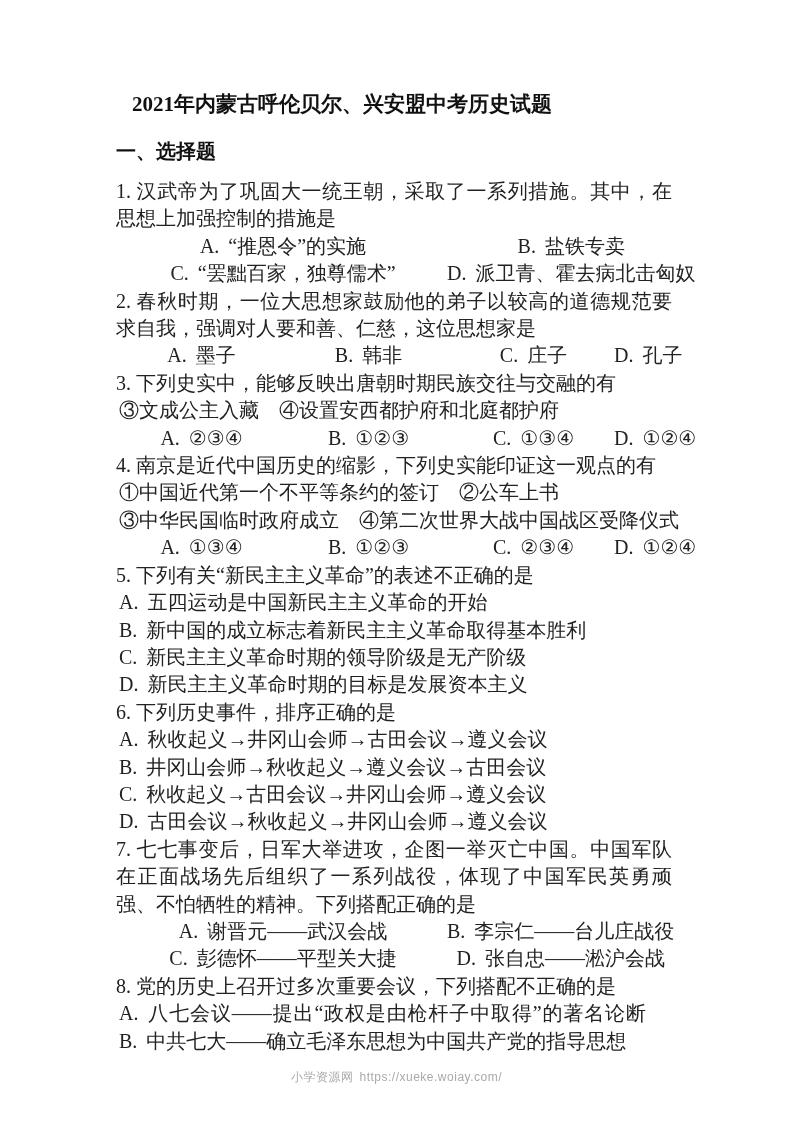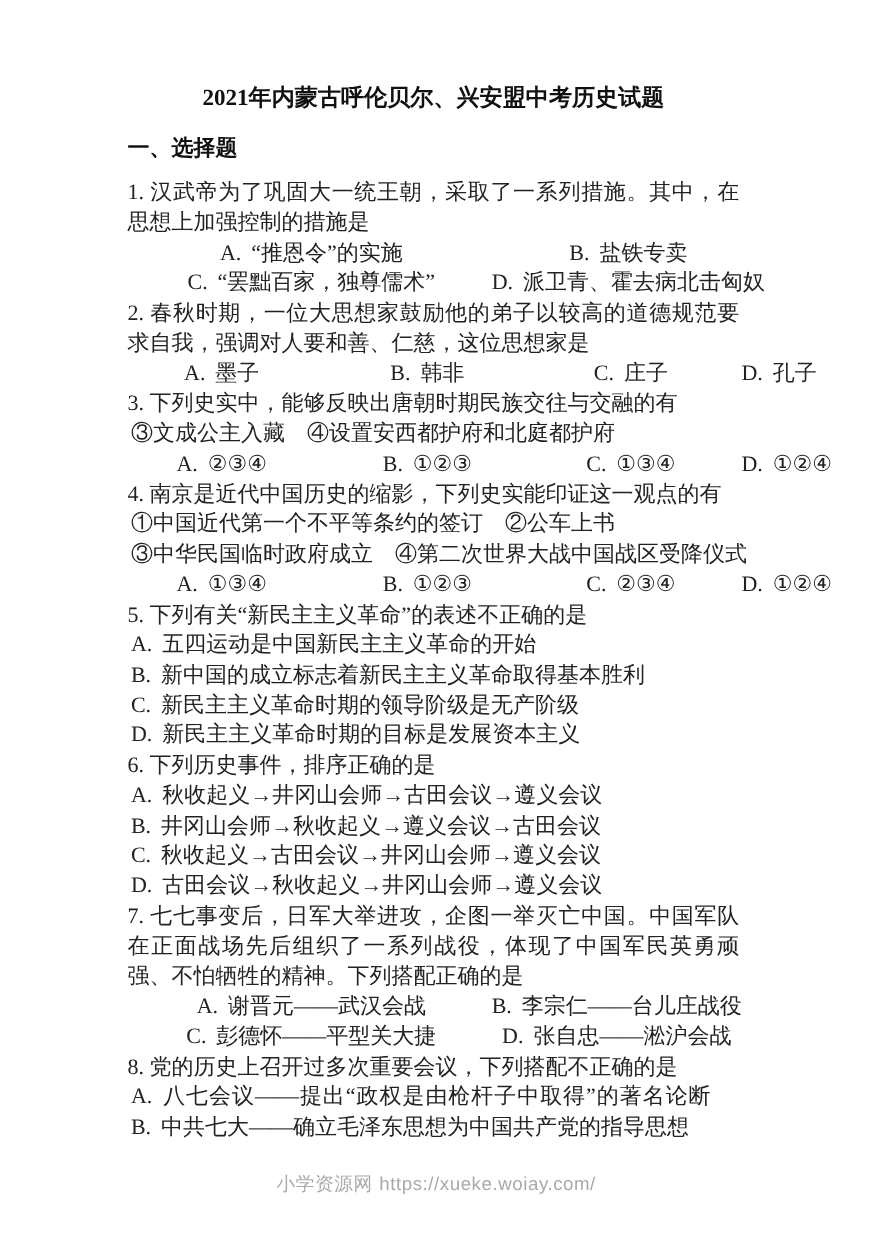--- a/index.html
+++ b/index.html
@@ -13,26 +13,26 @@
     font-family: "Liberation Serif", "DejaVu Serif", serif;
     color: #222222;
   }
   .content {
     position: absolute;
     left: 116px;
     top: 0;
     width: 556px;
   }
   .title {
-    margin: 0;
+    margin: 16px;
     padding-top: 75px;
     font-size: 21px;
     line-height: 27px;
     font-weight: bold;
-    text-align: center;
+    text-align: left;
     color: #111111;
     white-space: nowrap;
   }
   .section-heading {
     margin: 22px 0 0 0;
     font-size: 20px;
     line-height: 22px;
     font-weight: bold;
     color: #111111;
   }
@@ -53,37 +53,36 @@
   }
   .sub-line .sub-item + .sub-item { margin-left: 20px; }
   .options { padding-left: 3px; }
   .options.two-col {
     display: grid;
     grid-template-columns: 328px 1fr;
   }
   .options.four-col {
     display: grid;
     grid-template-columns: 165px 169px 161px 1fr;
-    gap: 20px;
   }
   .options.two-col .option,
   .options.four-col .option { white-space: nowrap; text-align: center; }
   .options.stacked .option { display: block; white-space: nowrap; }
   .options.flow { display: block; text-align: justify; }
   .options.flow .option { display: inline; margin-right: 26px; }
   .options.flow .option:last-child { margin-right: 0; }
   .opt-label { margin-right: 9px; }
   .footer {
     position: absolute;
     top: 1064px;
     left: 0;
     width: 100%;
     text-align: center;
     font-family: "Liberation Sans", "DejaVu Sans", sans-serif;
-    font-size: 17px;
+    font-size: 12px;
     line-height: 26px;
     letter-spacing: 0.5px;
   }
   .footer .site-name { margin-right: 6px; }
 </style>
 </head>
 <body>
 
 <div class="page" style="color: rgb(34, 34, 34); background: rgb(255, 255, 255);">
   <div class="content">

